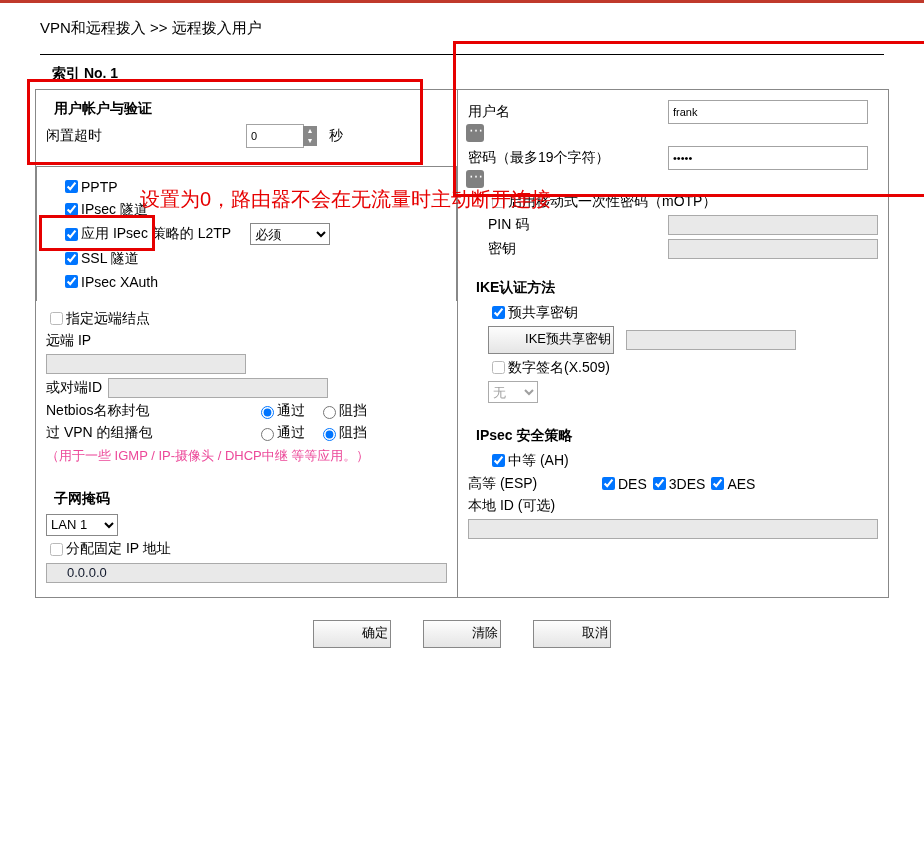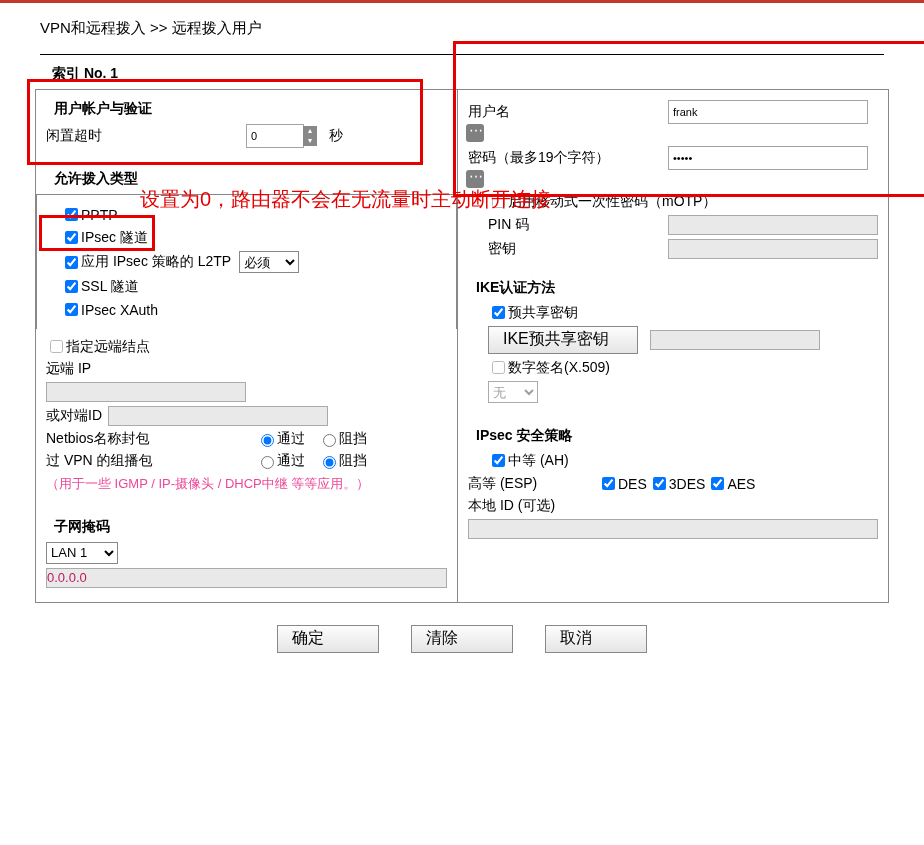--- a/index.html
+++ b/index.html
@@ -19,22 +19,22 @@
   .hl3{left:4px;top:126px;width:110px;height:30px}
   .annotation{position:absolute;left:105px;top:97px;color:#e60000;font-size:20px;z-index:6;white-space:nowrap;pointer-events:none}
   input[type=text],input[type=password]{border:1px solid #a3a3a3;height:20px;padding:1px 4px;font-size:11px;background:#fff}
   input.short{width:48px}
   .spinner{display:inline-flex;align-items:center}
   .spinner-btns{display:inline-flex;flex-direction:column;margin-left:-1px}
   .spinner-btns span{width:14px;height:10px;background:#888;display:block;font-size:8px;line-height:10px;text-align:center;color:#fff;cursor:pointer}
   .cred{display:inline-block;width:18px;height:18px;background:#808080;border-radius:3px;margin-left:-2px;vertical-align:middle;position:relative}
   .cred::after{content:"⋯";color:#fff;position:absolute;top:-2px;left:3px;font-size:14px}
   select{border:1px solid #888;height:22px;font-size:13px;background:#fff}
-  .readonly-field{background:#e9e9e9;border:1px solid #aaa;height:20px;padding:1px 0;font-size:13px;color:#be185d;box-sizing:border-box}
-  .btn{display:inline-block;min-width:72px;height:26px;line-height:24px;text-align:left;border:1px solid #888;background:linear-gradient(#fdfdfd,#e5e5e5);font-size:16px;padding:0 14px;cursor:pointer}
+  .readonly-field{background:#e9e9e9;border:1px solid #aaa;height:20px;padding:1px 20px;font-size:13px;color:#0f172a;box-sizing:border-box}
+  .btn{display:inline-block;min-width:72px;height:26px;line-height:24px;text-align:right;border:1px solid #888;background:linear-gradient(#fdfdfd,#e5e5e5);font-size:13px;padding:0 2px;cursor:pointer}
   .btn-row{text-align:center;margin-top:22px}
   .btn-row .btn{margin:0 14px}
   .green{color:#ec4899;font-size:13px;line-height:1.5}
   input[type=checkbox].faded{opacity:.5}
   .indent{margin-left:20px}
   .rt-val{width:190px}
 </style>
 </head>
 <body>
 
@@ -57,34 +57,33 @@
           <input type="text" class="short" value="0" style="">
           <span class="spinner-btns">
               <span>▴</span>
               <span>▾</span>
             </span>
         </span>
         <span style="margin-left:12px">秒</span>
       </div>
 
       <div style="height:14px"></div>
-      <div class="sect-title">允许拨入类型</div>
       <div style="border:1px solid #888;border-bottom:none;padding:6px 24px;margin:0 -10px">
         <div class="row">
             <input type="checkbox" checked="" style="">
             <span>PPTP</span>
           </div>
         <div class="row">
             <input type="checkbox" checked="" style="">
             <span>IPsec 隧道</span>
           </div>
         <div class="row">
           <input type="checkbox" checked="" style="">
           <span>应用 IPsec 策略的 L2TP</span>
-          <select style="margin-left:8px;width:60px"><option>必须</option></select>
+          <select style="margin-left:19px;width:80px"><option>必须</option></select>
         </div>
         <div class="row">
             <input type="checkbox" checked="" style="">
             <span>SSL 隧道</span>
           </div>
         <div class="row">
             <input type="checkbox" checked="" style="">
             <span>IPsec XAuth</span>
           </div>
       </div>
@@ -116,20 +115,24 @@
           <span>通过</span>
         <input type="radio" name="mc" checked="" style="margin-left: 18px;">
           <span>阻挡</span>
       </div>
       <div class="green">（用于一些 IGMP / IP-摄像头 / DHCP中继 等等应用。）</div>
 
       <div style="height:20px"></div>
       <div class="sect-title">子网掩码</div>
       <div class="row">
           <select style="width:72px"><option>LAN 1</option></select>
+        </div>
+      <div class="row">
+          <input type="checkbox" class="faded" style="">
+          <span>分配固定 IP 地址</span>
         </div>
       <div class="row">
           <div class="readonly-field" style="width:100%">0.0.0.0</div>
         </div>
     </div>
 
     <div class="col right">
       <div class="row">
         <span class="lab" style="min-width:200px">用户名</span>
         <input type="text" class="rt-val" value="frank" style="">

